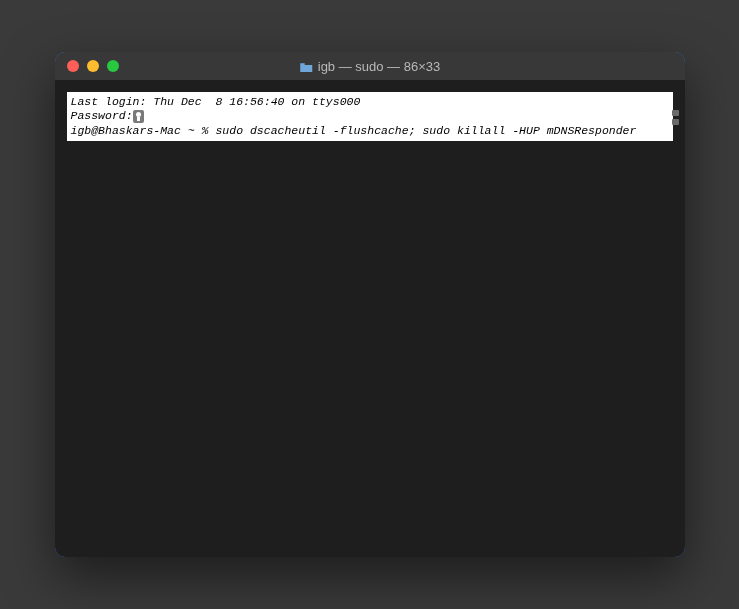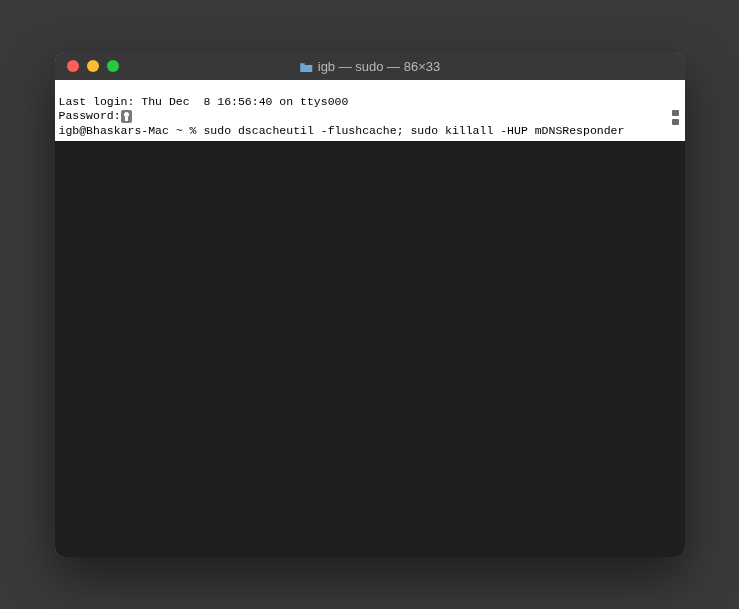--- a/index.html
+++ b/index.html
@@ -63,22 +63,23 @@
       height: 11px;
       display: inline-block;
     }
     .terminal-body {
       flex: 1;
       background: #1e1e1e;
       position: relative;
     }
     .content-highlight {
       background: #ffffff;
-      padding: 15px 4px 3px 4px;
-      margin: 0;
+      padding: 3px 4px 3px 4px;
+      margin: 12px;
+      font-style: italic;
     }
     .terminal-text {
       font-family: "Menlo", "Monaco", "Courier New", monospace;
       font-size: 11.5px;
       line-height: 1.25;
       color: #000000;
       white-space: pre;
     }
     .key-icon {
       display: inline-block;

